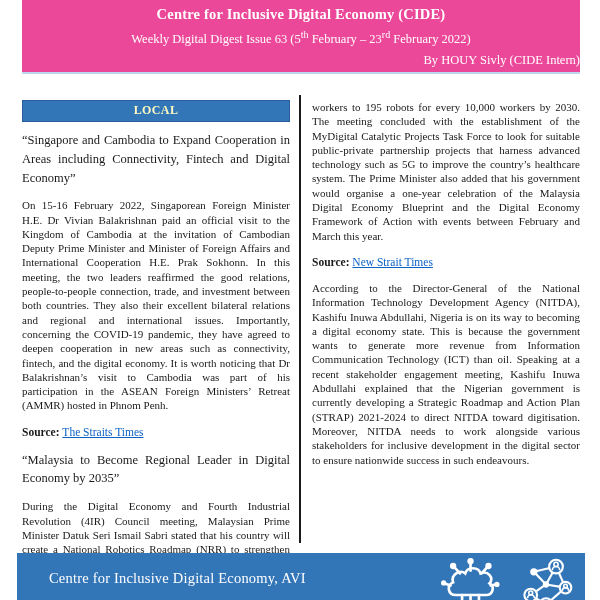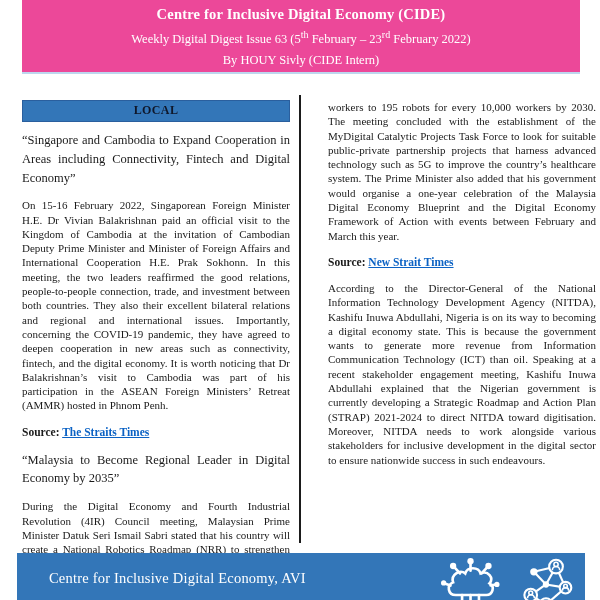--- a/index.html
+++ b/index.html
@@ -12,46 +12,46 @@
 
   
   .header {
     position: absolute; left: 22px; top: 0; width: 558px; height: 74px;
     background: #ec4899; border-bottom: 2px solid #bdd7ee;
     color: #ffffff; text-align: center; padding-top: 6px;
   }
   .header .title { font-size: 14.5px; font-weight: bold; letter-spacing: 0.2px; margin-bottom: 6px; }
   .header .subtitle { font-size: 12.5px; margin-bottom: 6px; }
   .header .subtitle sup { font-size: 10px; }
-  .header .byline { font-size: 12.5px; }
+  .header .byline { font-size: 12.5px; text-align: right; }
 
   
   .col { position: absolute; top: 100px; }
   .col-left  { left: 22px;  width: 268px; }
-  .col-right { left: 328px; width: 268px; }
+  .col-right { left: 312px; width: 268px; }
   .divider {
     position: absolute; left: 299px; top: 95px; width: 2px; height: 448px;
     background: #1b1b1b;
   }
 
   .section-bar {
-    background: #3376b8; border: 1px solid #2a5f9e; color: #0f172a;
+    background: #3376b8; border: 1px solid #2a5f9e; color: #fef9c3;
     text-align: center; font-weight: bold; font-size: 12px;
     letter-spacing: 0.4px; padding: 2px 0 3px 0; margin-bottom: 9px;
   }
   .headline {
     font-weight: normal; font-size: 12.5px; line-height: 1.5;
     text-align: justify; margin-bottom: 11px;
   }
   .article-body {
     font-size: 11px; line-height: 1.3; text-align: justify;
   }
   .source-line { margin: 13px 0 13px 0; font-size: 11.5px; font-weight: bold; }
   .source-link {
-    color: #0b62c4; text-decoration: underline; font-weight: bold; cursor: pointer;
+    color: #0b62c4; text-decoration: underline; font-weight: normal; cursor: pointer;
   }
   .gap-before-bar { margin-top: 3px; }
 
   
   .footer {
     position: absolute; left: 17px; top: 553px; width: 568px; height: 60px;
     background: #3376b8; color: #ffffff;
   }
   .footer-text { position: absolute; left: 32px; top: 17px; width: 400px; }
   .footer-org { font-size: 14.5px; letter-spacing: 0.2px; margin-bottom: 18px; }

